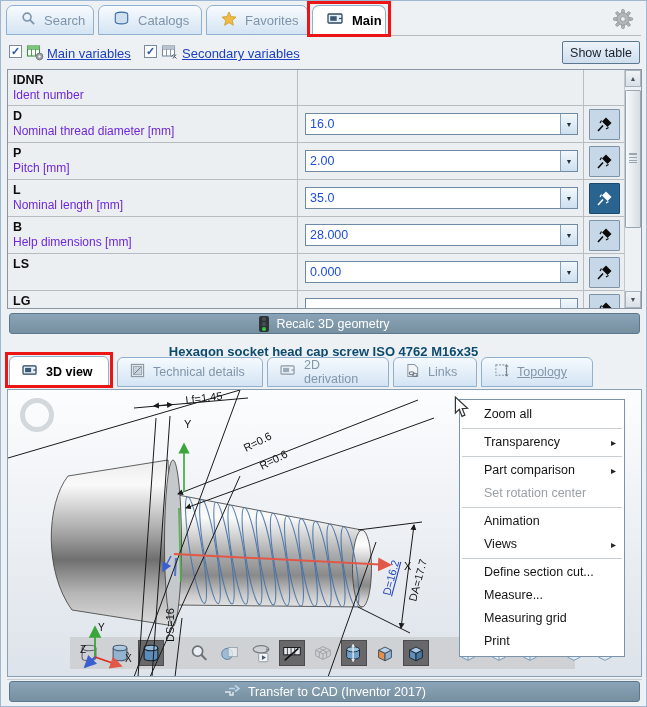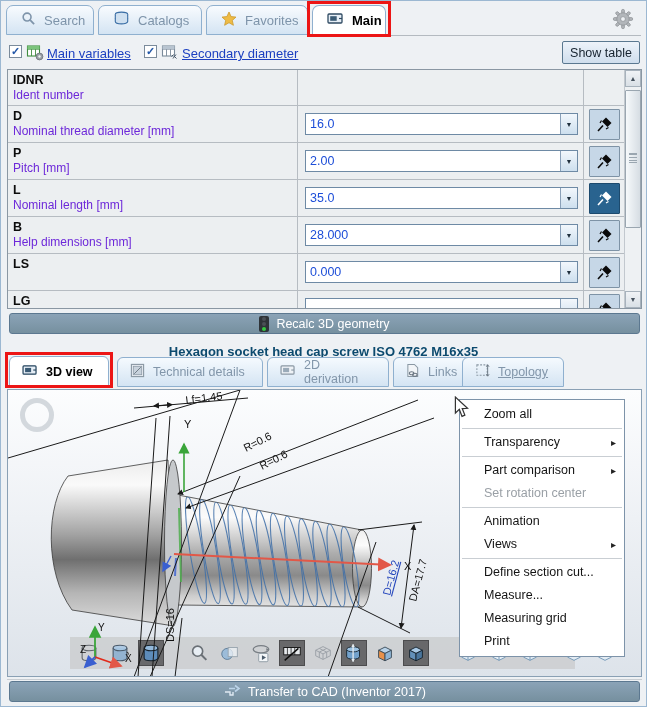--- a/index.html
+++ b/index.html
@@ -169,21 +169,21 @@
 
   <div class="cb" style="left:143px;top:44px;">✓</div>
   <span class="minicon" style="left:160px;top:42px;">
     <svg width="18" height="18" viewBox="0 0 18 18">
         <rect x="1.5" y="3" width="12" height="10" fill="#fff" stroke="#7a8a9a" stroke-width="1.1"></rect>
         <path d="M1.5 6.2 h12 M5.5 3 v10 M9.5 3 v10" stroke="#7a8a9a" stroke-width="0.9"></path>
         <rect x="1.5" y="3" width="12" height="3.2" fill="#b8c4d0"></rect>
         <path d="M10.5 13.5 l2-2 M13.5 13.5 l2 2 M12 15.5 l3-4" stroke="#4a5a6a" stroke-width="1"></path>
       </svg>
   </span>
-  <a class="varlink" style="left:181px;top:45px;">Secondary diameter</a>
+  <a class="varlink" style="left:181px;top:45px;">Secondary variables</a>
 
   <button class="showtable">Show table</button>
 
   <div class="vtable">
     <div class="vrows">
       <div class="vrow first">
         <div class="cell-l">
           <div class="vname">IDNR</div>
           <div class="vdesc">Ident number</div>
         </div>
@@ -368,21 +368,21 @@
     <span>2D derivation</span>
   </div>
   <div class="tab2" style="left:392px;top:356px;width:84px;">
     <span><svg width="14" height="15" viewBox="0 0 15 16">
           <path d="M2 1.5 h7 l3.5 3.5 V14.5 H2 Z" fill="#f2f5f8" stroke="#8a98a4" stroke-width="1.1"></path>
           <ellipse cx="6" cy="11" rx="2.4" ry="1.6" fill="none" stroke="#6a7682" stroke-width="1.1"></ellipse>
           <ellipse cx="9.5" cy="12.5" rx="2.4" ry="1.6" fill="none" stroke="#6a7682" stroke-width="1.1"></ellipse>
         </svg></span>
     <span>Links</span>
   </div>
-  <div class="tab2" style="left:461px;top:356px;width:102px;text-decoration:underline;">
+  <div class="tab2" style="left:480px;top:356px;width:112px;text-decoration:underline;">
     <span><svg width="15" height="15" viewBox="0 0 16 16">
           <rect x="2" y="2" width="11" height="11" fill="none" stroke="#8a98a4" stroke-width="1.1" stroke-dasharray="2 1.5"></rect>
           <path d="M13.5 2 v12 M13.5 2 l-1.5 2 M13.5 2 l1.5 2 M13.5 14 l-1.5 -2 M13.5 14 l1.5 -2" stroke="#6a7682" stroke-width="1"></path>
         </svg></span>
     <span>Topology</span>
   </div>
 
   <div class="vp">
     <div class="rotw"></div>
 

